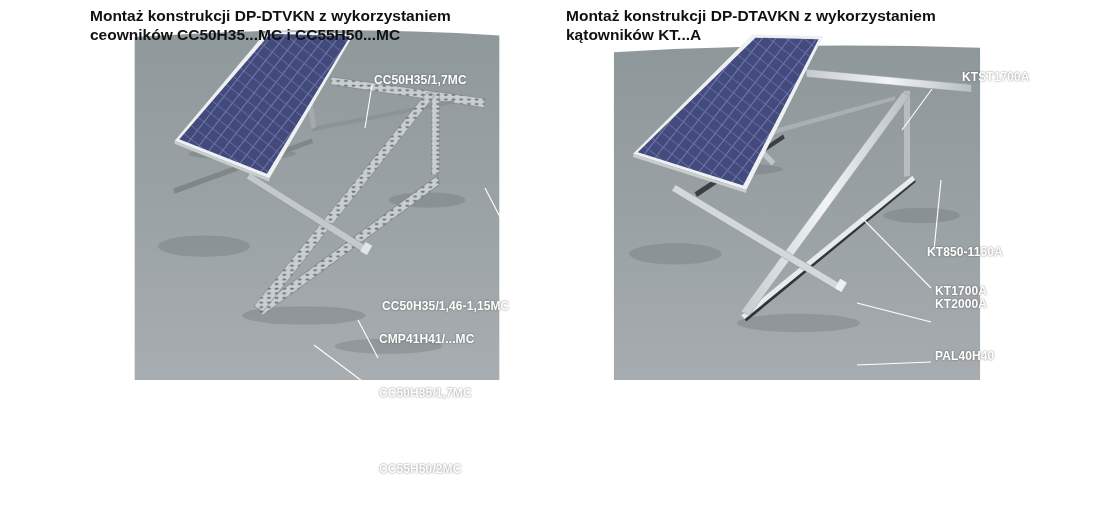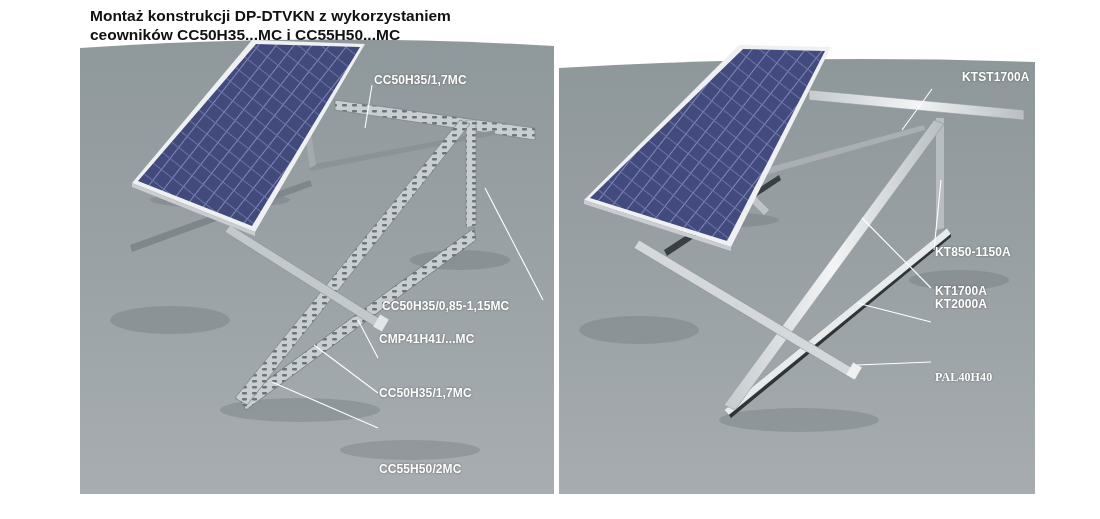--- a/index.html
+++ b/index.html
@@ -1,18 +1,18 @@
 <!DOCTYPE html>
 <html><head>
 <meta charset="utf-8">
 <style>
   html, body { margin:0; padding:0; background:#ffffff; }
   body { width:1100px; height:519px; position:relative; overflow:hidden;
          font-family:"Liberation Sans", "DejaVu Sans", sans-serif; }
-  .panel { position:absolute; top:0; height:494px; }
+  .panel { position:absolute; top:0; height:380px; }
   #panel-left { left:80px; width:474px; }
   #panel-right { left:559px; width:476px; }
   .panel-title { position:absolute; left:10px; top:6px; margin:0;
          font-size:15.5px; font-weight:bold; line-height:19px; color:#111;
          white-space:pre-line; z-index:3; }
   #panel-right .panel-title { left:7px; }
   .scene { position:absolute; left:0; top:0; width:100%; height:100%; z-index:1; }
   .labels { position:absolute; left:0; top:0; width:100%; height:100%; z-index:2; pointer-events:none; }
   .lbl { position:absolute; font-size:12px; font-weight:bold; color:#ffffff;
          white-space:nowrap; text-shadow:0 0 2px rgba(60,60,60,0.7); letter-spacing:0.1px; }
@@ -80,30 +80,32 @@
     <svg style="position:absolute;left:0;top:0" width="474" height="494" viewBox="0 0 474 494">
       <g stroke="#ffffff" stroke-width="1.1" fill="none">
         <line x1="292" y1="85" x2="285" y2="128"></line>
         <line x1="463" y1="300" x2="405" y2="188"></line>
         <line x1="298" y1="358" x2="278" y2="320"></line>
         <line x1="298" y1="393" x2="234" y2="345"></line>
         <line x1="298" y1="428" x2="192" y2="382"></line>
       </g>
     </svg>
     <span class="lbl" style="left:294px;top:73px;">CC50H35/1,7MC</span>
-    <span class="lbl" style="left:302px;top:299px;">CC50H35/0,85-1,15MC</span>
+    <span class="lbl" style="left:302px;top:299px;">CC50H35/1,46-1,15MC</span>
     <span class="lbl" style="left:299px;top:332px;">CMP41H41/...MC</span>
     <span class="lbl" style="left:299px;top:386px;">CC50H35/1,7MC</span>
     <span class="lbl" style="left:299px;top:421px;margin-top:41px;">CC55H50/2MC</span>
   </div>
 </div>
 
 <div class="divider"></div>
 
 <div id="panel-right" class="panel">
+  <h2 class="panel-title">Montaż konstrukcji DP-DTAVKN z wykorzystaniem
+kątowników KT...A</h2>
 
   <svg class="scene" viewBox="0 0 476 494">
     <defs>
       <linearGradient id="concR" x1="0" y1="0" x2="0" y2="1">
         <stop offset="0" stop-color="#8e979a"></stop>
         <stop offset="0.5" stop-color="#9aa1a4"></stop>
         <stop offset="1" stop-color="#a6acaf"></stop>
       </linearGradient>
       <pattern id="cellsR" width="14" height="14" patternUnits="userSpaceOnUse" patternTransform="rotate(-52)">
         <rect width="14" height="14" fill="#434b7e"></rect>
@@ -152,18 +154,18 @@
     <svg style="position:absolute;left:0;top:0" width="476" height="494" viewBox="0 0 476 494">
       <g stroke="#ffffff" stroke-width="1.1" fill="none">
         <line x1="373" y1="89" x2="343" y2="130"></line>
         <line x1="375" y1="250" x2="382" y2="180"></line>
         <line x1="372" y1="288" x2="303" y2="218"></line>
         <line x1="372" y1="322" x2="298" y2="303"></line>
         <line x1="372" y1="362" x2="298" y2="365"></line>
       </g>
     </svg>
     <span class="lbl" style="left:375px;top:70px;margin-left:28px;">KTST1700A</span>
-    <span class="lbl" style="left:376px;top:245px;">KT850-1150A</span>
+    <span class="lbl" style="left:368px;top:245px;">KT850-1150A</span>
     <span class="lbl" style="left:376px;top:284px;">KT1700A</span>
     <span class="lbl" style="left:376px;top:297px;">KT2000A</span>
-    <span class="lbl" style="left:376px;top:370px;font-family:Liberation Serif, serif;">PAL40H40</span>
+    <span class="lbl" style="left:376px;top:349px;">PAL40H40</span>
   </div>
 </div>
 
 </body></html>

